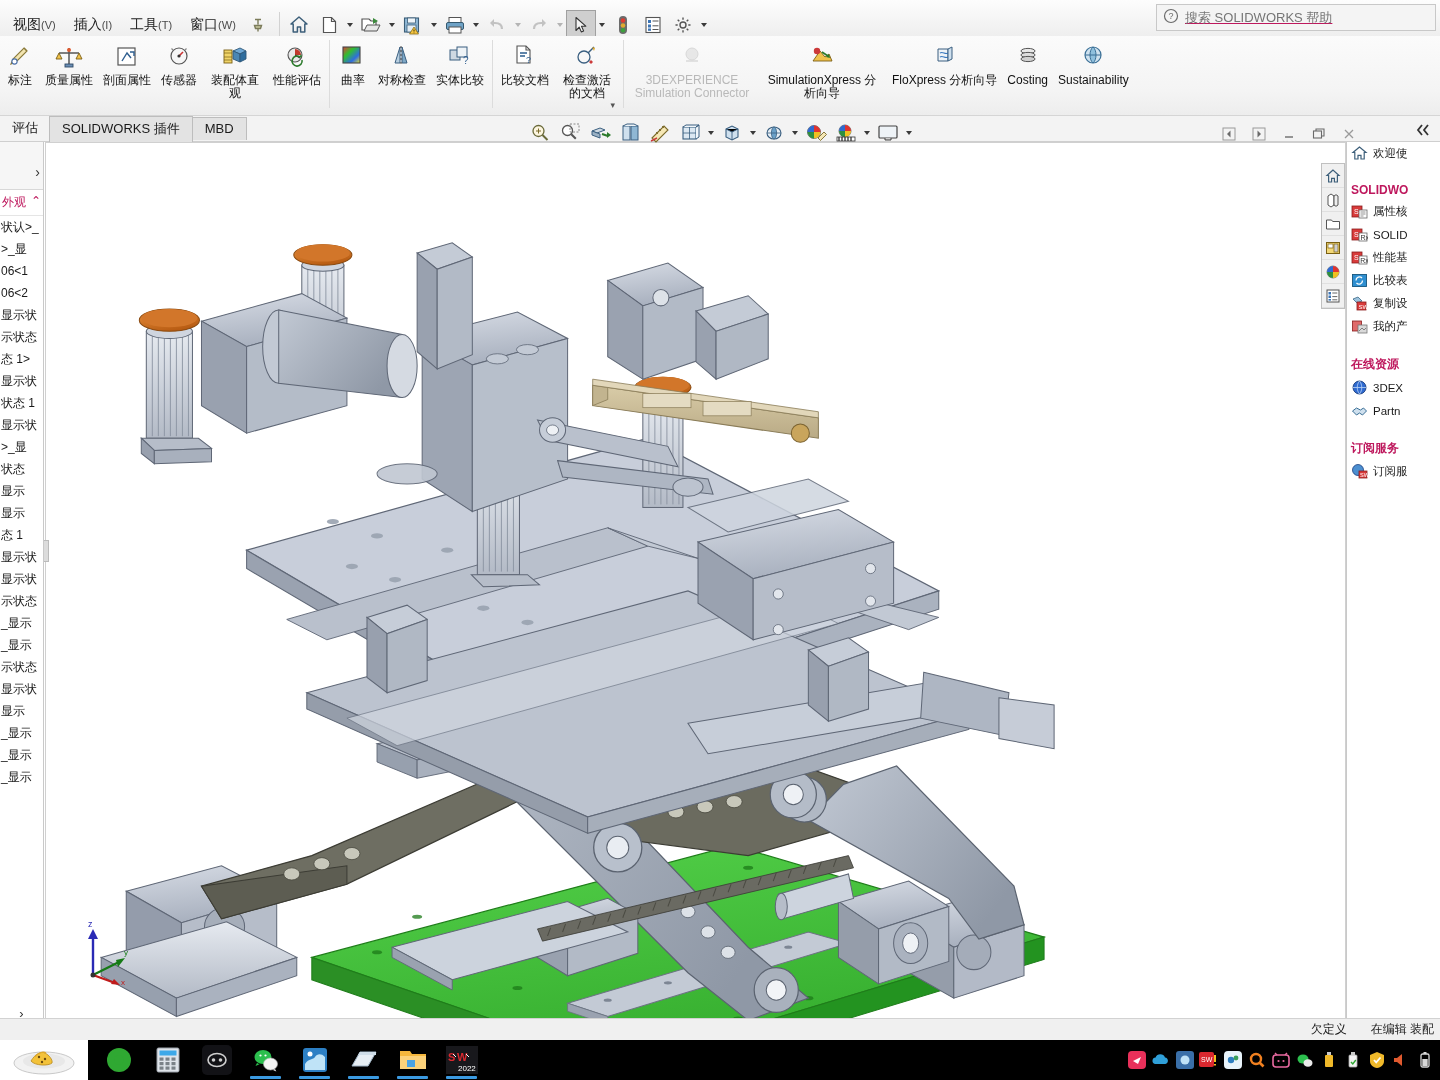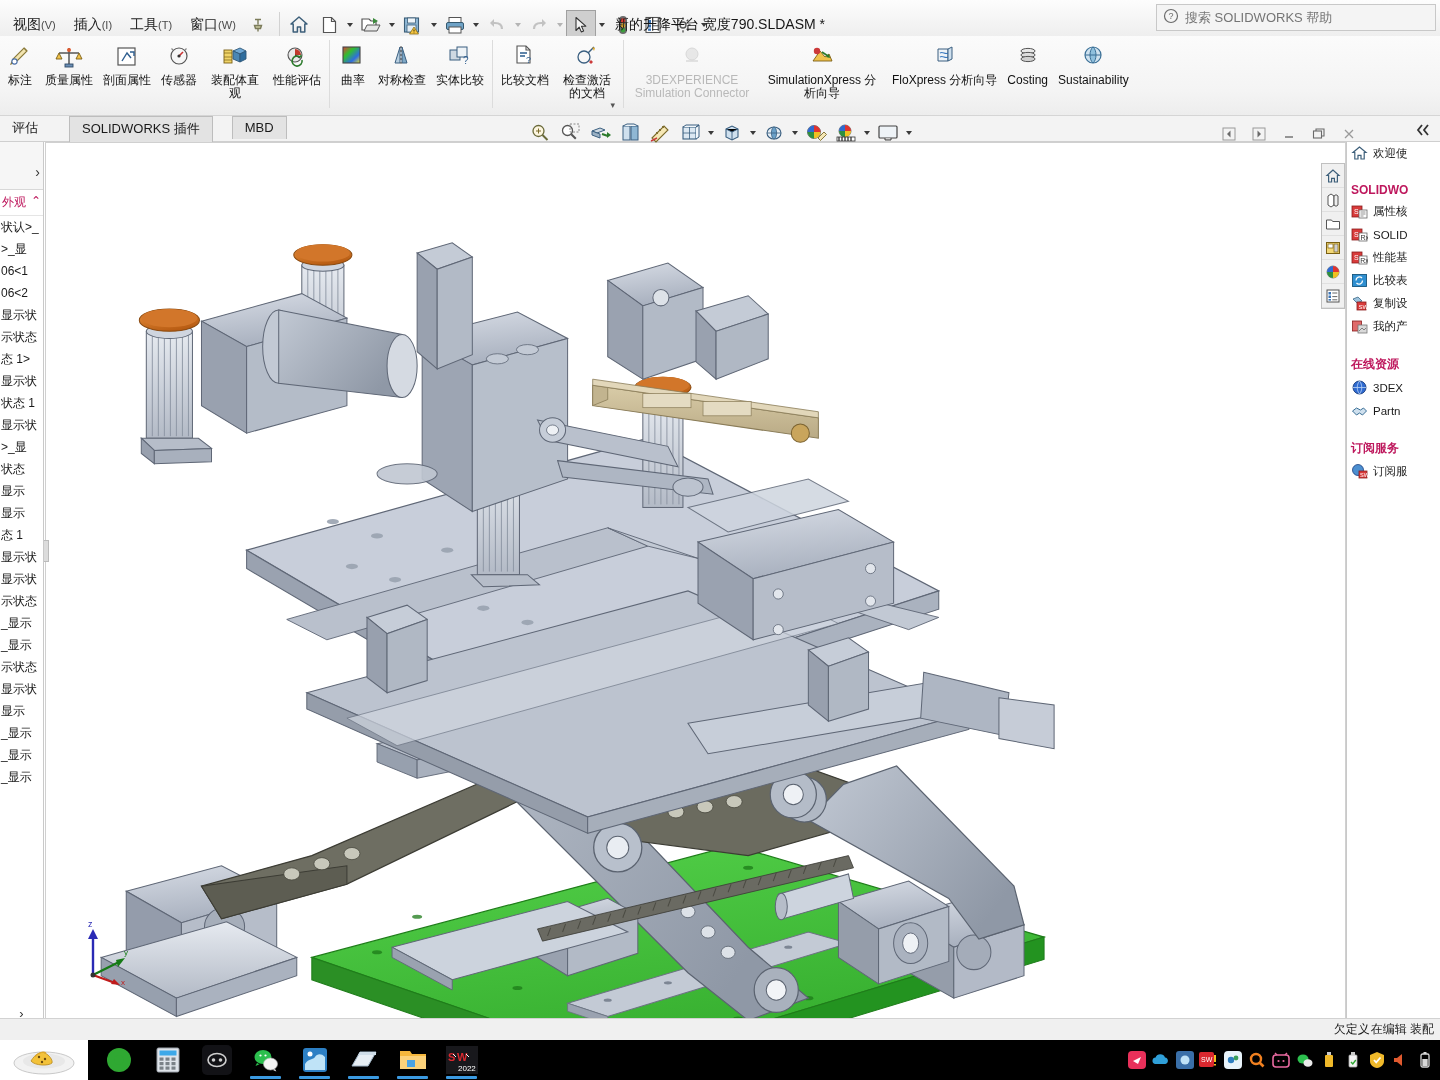--- a/index.html
+++ b/index.html
@@ -44,20 +44,21 @@
   }
   .searchbox {
     position: absolute; right: 4px; top: 4px; width: 280px; height: 27px;
     background: #f4f4f4; border: 1px solid #c8c8c8;
     display: flex; align-items: center; padding: 0 6px; gap: 6px;
   }
   .searchbox input {
     border: none; background: transparent; outline: none;
     font-size: 13px; color: #be185d; width: 100%;
     font-family: "Liberation Sans", sans-serif;
+    text-decoration: underline;
   }
 
   
   .ribbon {
     position: absolute; top: 36px; left: 0; width: 1440px; height: 80px;
     background: linear-gradient(to bottom, #fbfbfb 0%, #f4f4f4 70%, #ededed 100%);
     border-bottom: 1px solid #d5d5d5;
     display: flex; align-items: flex-start; padding-top: 4px;
   }
   .rb-group { display: flex; align-items: flex-start; height: 74px; }
@@ -73,21 +74,21 @@
     max-width: 56px; word-break: break-word;
   }
   .rb-label.wide { max-width: 120px; }
   .rb-item.disabled .rb-label { color: #b9b9b9; }
   .rb-more { font-size: 9px; color: #555; align-self: flex-end; margin-bottom: 2px; }
 
   
   .tabstrip {
     position: absolute; top: 116px; left: 0; width: 1440px; height: 26px;
     background: #f3f3f3; border-bottom: 1px solid #cfcfcf;
-    display: flex; align-items: flex-start; gap: 20px;
+    display: flex; align-items: center;
   }
   .dtab {
     font-size: 13px; padding: 3px 12px 4px; color: #1a1a1a; cursor: default;
     border: 1px solid #bdbdbd; border-bottom: none; background: #e3e3e3;
     margin-right: -1px; white-space: nowrap;
   }
   .dtab.plain { border: none; background: transparent; }
 
   
   .viewbar {
@@ -176,21 +177,21 @@
     position: absolute; top: 118px; right: 4px; width: 26px; height: 24px;
     display: flex; align-items: center; justify-content: center;
     font-size: 14px; color: #333; cursor: default; z-index: 8;
   }
 
   
   .statusbar {
     position: absolute; left: 0; bottom: 40px; width: 1440px; height: 22px;
     background: #f0f0f0; border-top: 1px solid #d2d2d2;
     display: flex; align-items: center; justify-content: flex-end;
-    font-size: 12px; color: #1a1a1a; padding-right: 6px; gap: 1px;
+    font-size: 12px; color: #1a1a1a; padding-right: 6px; gap: 24px;
   }
 
   
   .taskbar {
     position: absolute; left: 0; bottom: 0; width: 1440px; height: 40px;
     background: #000; display: flex; align-items: center;
   }
   .start-btn {
     width: 88px; height: 40px; background: #fff;
     display: flex; align-items: center; justify-content: center;
@@ -307,21 +308,20 @@
         <svg width="20" height="20" viewBox="0 0 20 20">
             <g fill="none" stroke="#555" stroke-width="1.4">
               <circle cx="10" cy="10" r="3"></circle>
               <path d="M10 2.5v2.2M10 15.3v2.2M2.5 10h2.2M15.3 10h2.2M4.7 4.7l1.6 1.6M13.7 13.7l1.6 1.6M15.3 4.7l-1.6 1.6M6.3 13.7l-1.6 1.6"></path>
             </g>
           </svg>
       </div>
       <div class="caret"></div>
     </div>
 
-    <div class="title-text">新的升降平台 宽度790.SLDASM *</div>
 
     <div class="searchbox">
       <span>
         <svg width="16" height="16" viewBox="0 0 16 16">
             <circle cx="8" cy="8" r="6.5" fill="none" stroke="#6b6b6b" stroke-width="1.2"></circle>
             <text x="8" y="11.4" font-size="9" text-anchor="middle" fill="#6b6b6b" font-family="Liberation Sans">?</text>
           </svg>
       </span>
       <input readonly="" placeholder="搜索 SOLIDWORKS 帮助" style="">
     </div>

